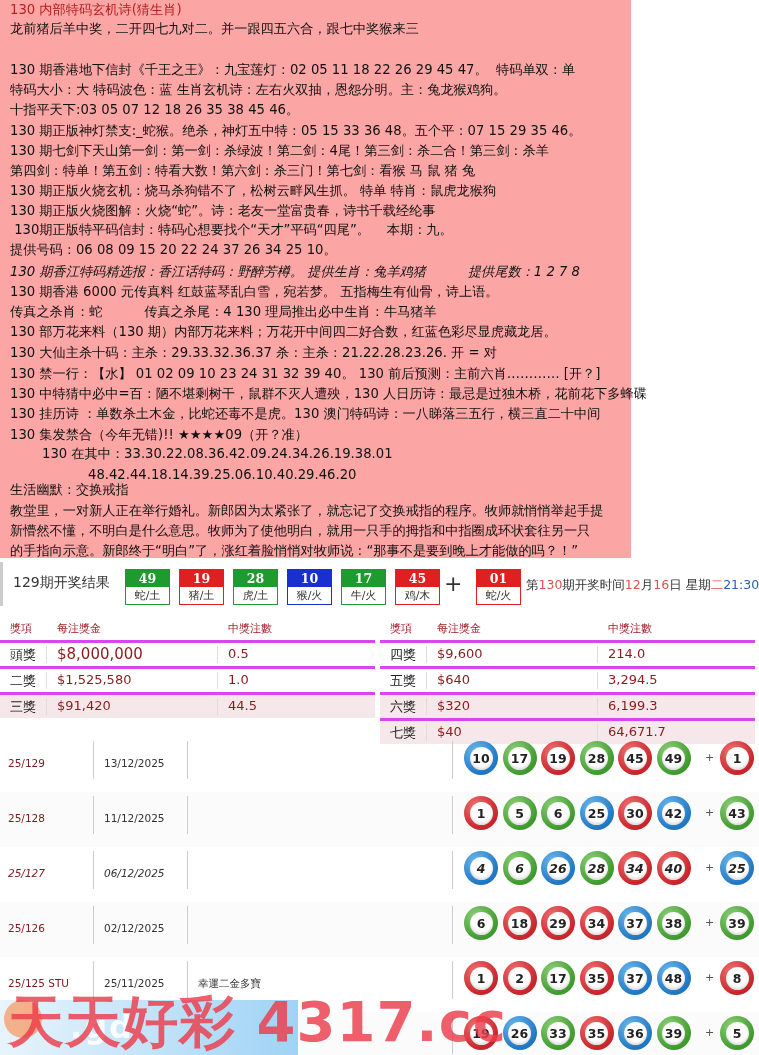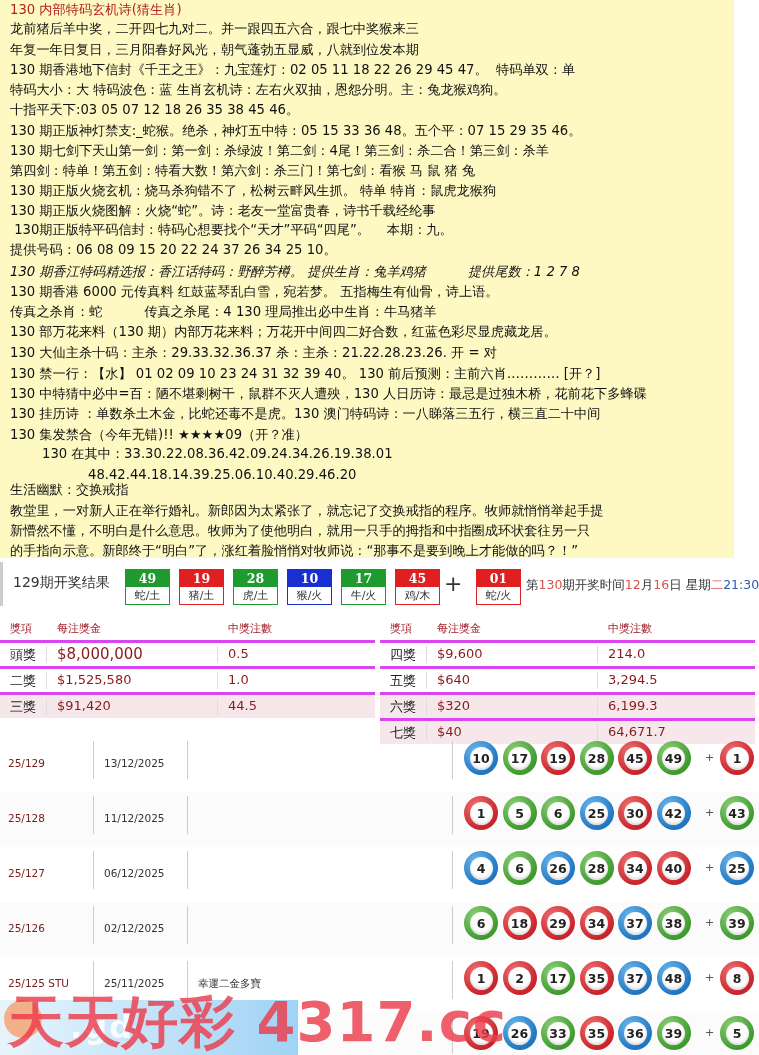--- a/index.html
+++ b/index.html
@@ -1,18 +1,18 @@
 <!DOCTYPE html>
 <html><head>
 <meta charset="utf-8">
 <style>
   html, body { margin:0; padding:0; }
   body { width:759px; height:1055px; overflow:hidden; background:#fff; position:relative;
          font-family:"DejaVu Sans", sans-serif; color:#111; }
-  .text-block { position:absolute; left:0; top:0; width:702px; height:558px; background:#fef9c3;padding-left:32px; }
+  .text-block { position:absolute; left:0; top:0; width:631px; height:558px; background:#fca5a5; }
   .tline { position:absolute; left:10px; font-size:13.2px; line-height:19px; white-space:pre; color:#111; }
   .tline.title { color:#b22222; }
   .tline.indent { left:88px; }
 
   
   .results-bar { position:absolute; left:0; top:562px; width:759px; height:44px; background:#fff; border-left:3px solid #ccc; box-sizing:border-box; }
   .rb-label { position:absolute; left:10px; top:12px; font-size:14px; color:#333; }
   .ball-box { position:absolute; top:7px; width:45px; height:36px; border:1px solid; box-sizing:border-box; background:#fff; }
   .ball-box .num { height:17px; color:#fff; font-weight:bold; font-size:12.5px; text-align:center; line-height:17px; font-family:"DejaVu Serif", serif; }
   .ball-box .zod { font-size:11px; text-align:center; line-height:17px; color:#333; }
@@ -60,21 +60,20 @@
   .wm-circle { position:absolute; left:4px; top:1000px; width:38px; height:38px; border-radius:50%; background:rgba(245,160,110,0.8); }
   .watermark { position:absolute; left:8px; top:985px; font-size:56px; font-weight:bold; color:rgba(235,60,75,0.82);
                font-family:"DejaVu Sans", sans-serif; letter-spacing:1px; white-space:nowrap; }
 </style>
 </head>
 <body>
 
 <div class="text-block" id="article">
     <div class="tline title" style="top: 0px;">130 内部特码玄机诗(猜生肖)</div>
     <div class="tline" style="top: 19px;">龙前猪后羊中奖，二开四七九对二。并一跟四五六合，跟七中奖猴来三</div>
-    <div class="tline" style="top: 40px;">年复一年日复日，三月阳春好风光，朝气蓬勃五显威，八就到位发本期</div>
     <div class="tline" style="top: 60px;">130 期香港地下信封《千王之王》：九宝莲灯：02 05 11 18 22 26 29 45 47。  特码单双：单</div>
     <div class="tline" style="top: 80px;">特码大小：大 特码波色：蓝 生肖玄机诗：左右火双抽，恩怨分明。主：兔龙猴鸡狗。</div>
     <div class="tline" style="top: 100px;">十指平天下:03 05 07 12 18 26 35 38 45 46。</div>
     <div class="tline" style="top: 121px;">130 期正版神灯禁支:_蛇猴。绝杀，神灯五中特：05 15 33 36 48。五个平：07 15 29 35 46。</div>
     <div class="tline" style="top: 141px;">130 期七剑下天山第一剑：第一剑：杀绿波！第二剑：4尾！第三剑：杀二合！第三剑：杀羊</div>
     <div class="tline" style="top: 161px;">第四剑：特单！第五剑：特看大数！第六剑：杀三门！第七剑：看猴 马 鼠 猪 兔</div>
     <div class="tline" style="top: 181px;">130 期正版火烧玄机：烧马杀狗错不了，松树云畔风生抓。 特单 特肖：鼠虎龙猴狗</div>
     <div class="tline" style="top: 201px;">130 期正版火烧图解：火烧“蛇”。诗：老友一堂富贵春，诗书千载经纶事</div>
     <div class="tline" style="top: 220px;"> 130期正版特平码信封：特码心想要找个“天才”平码“四尾”。    本期：九。</div>
     <div class="tline" style="top: 240px;">提供号码：06 08 09 15 20 22 24 37 26 34 25 10。</div>
@@ -257,21 +256,21 @@
         </div>
         <div class="lball blue" style="left:192.5px">
           <div class="inner">42</div>
         </div>
         <span class="lplus">+</span>
         <div class="lball green" style="left:256px">
           <div class="inner">43</div>
         </div>
       </div>
     </div>
-    <div class="hrow" style="height: 55px;">
+    <div class="hrow" style="height: 55px; font-style: italic;">
       <span class="period">25/127</span>
       <span class="vsep" style="left:93px"></span>
       <span class="date">06/12/2025</span>
       <span class="vsep" style="left:187px"></span>
       <span class="note"></span>
       <span class="vsep" style="left:452px"></span>
       <div class="balls">
         <div class="lball blue" style="left:0px">
           <div class="inner">4</div>
         </div>

